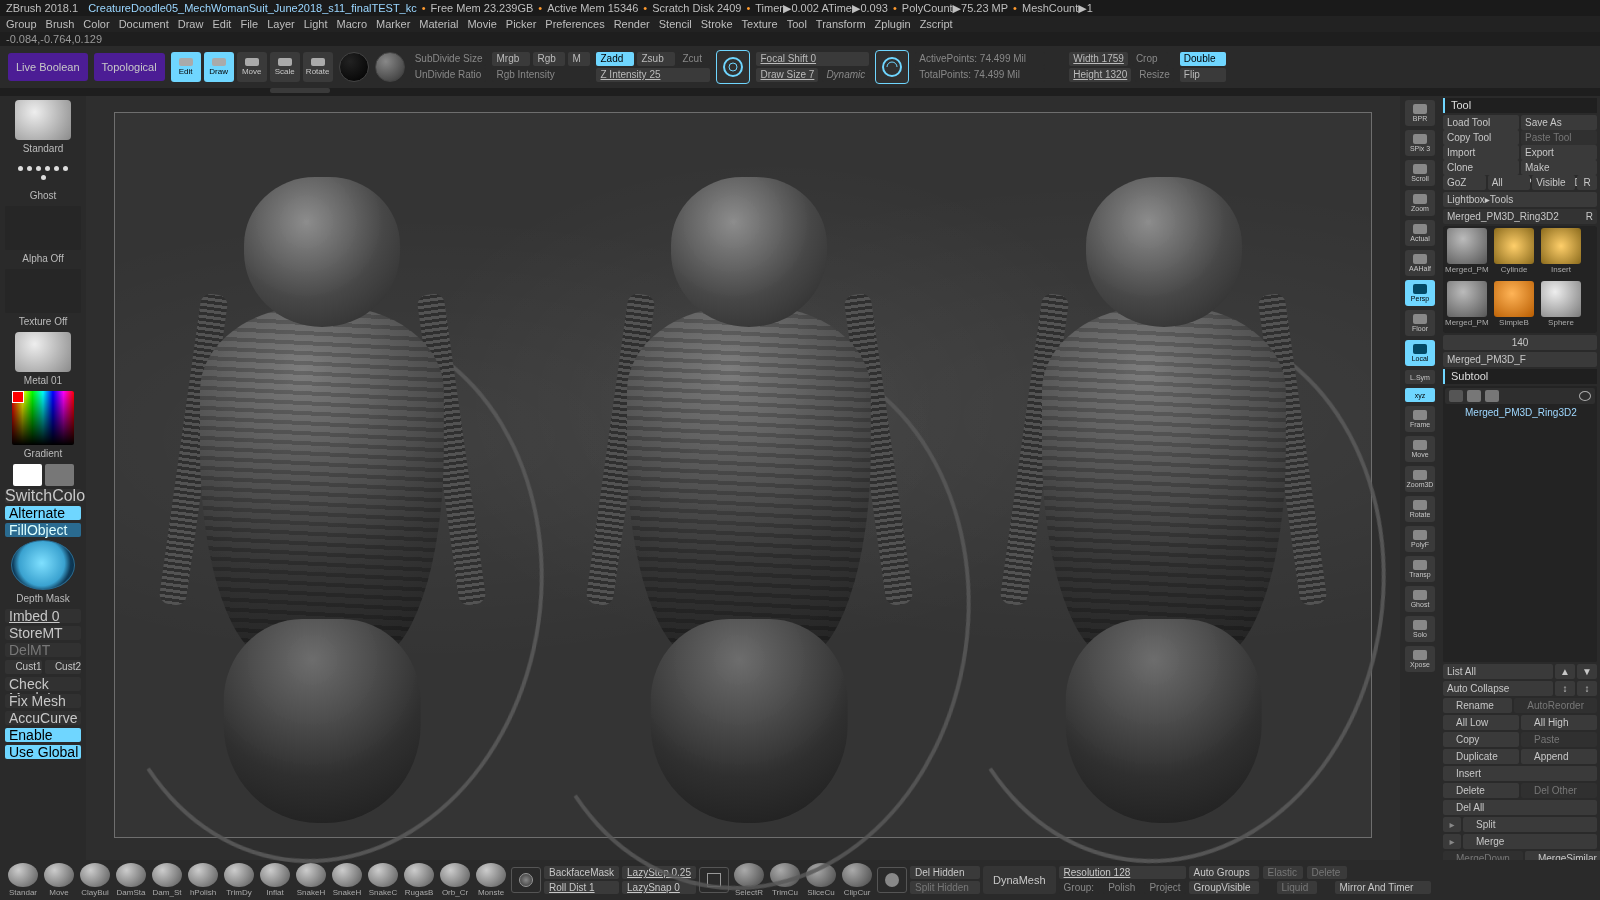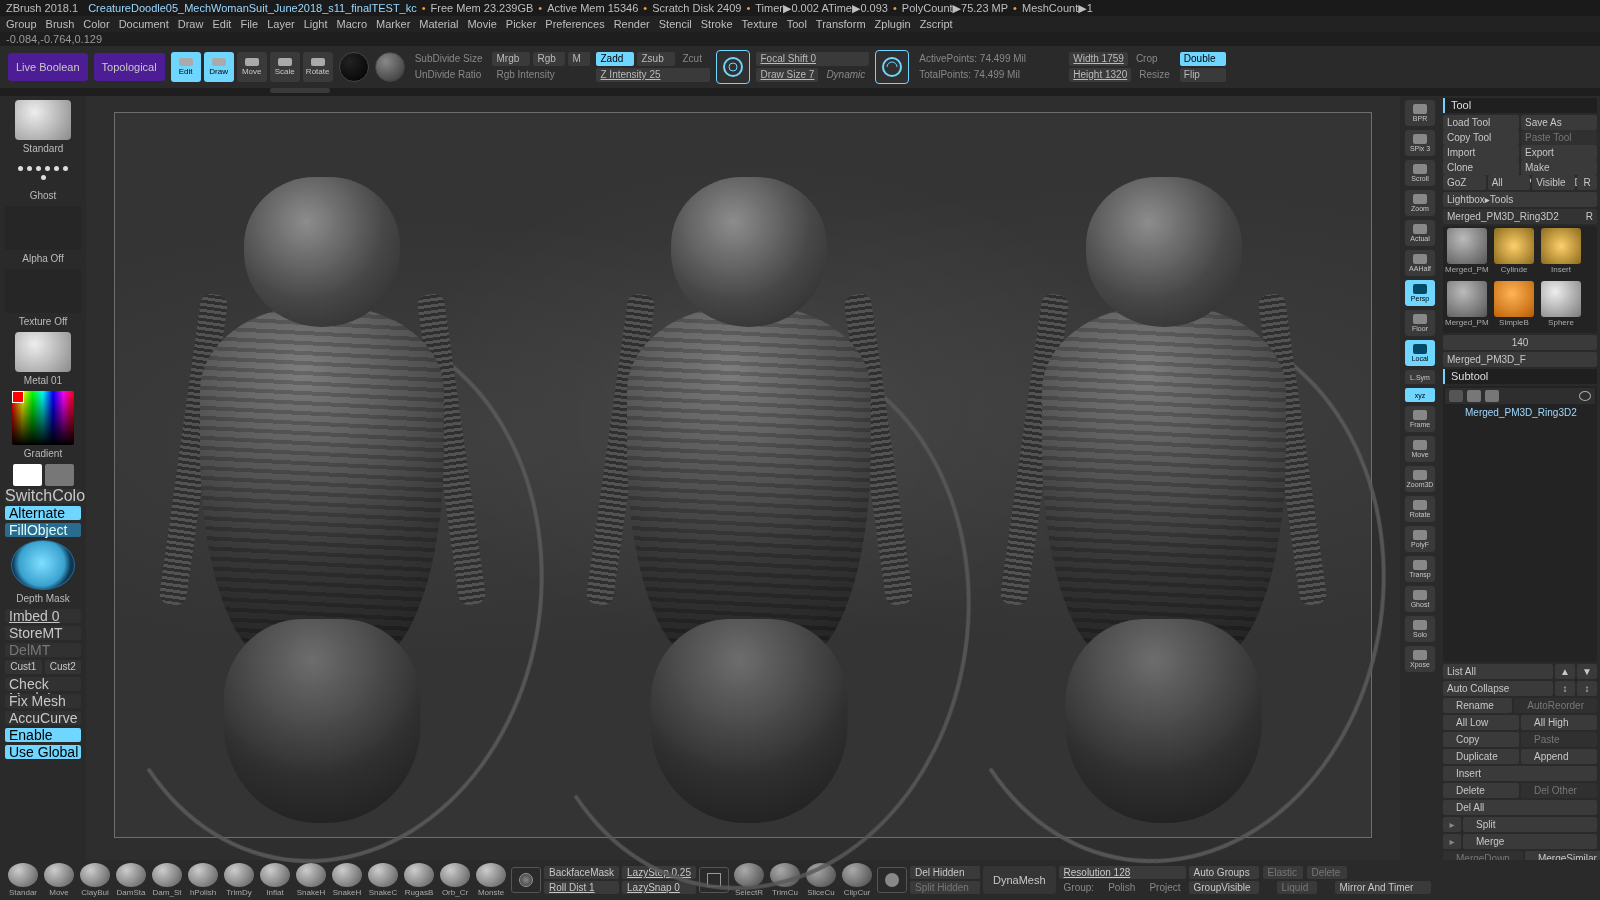--- a/index.html
+++ b/index.html
@@ -49,21 +49,21 @@
 .left .slot{width:76px;height:14px;line-height:14px;text-align:right;font-size:16px;background:#333;border-radius:2px}
 .left .slot.empty{height:44px;background:#262626}
 .left .colorpick{width:62px;height:54px;border-radius:2px;background:
   linear-gradient(to bottom,rgba(0,0,0,0),#000),
   linear-gradient(to right,#f00,#ff0 17%,#0f0 33%,#0ff 50%,#00f 66%,#f0f 83%,#f00);position:relative}
 .left .colorpick::before{content:"";position:absolute;left:0;top:0;width:10px;height:10px;border:1px solid #fff;background:#f00}
 .left .swpair{display:flex;gap:3px}
 .left .swpair>div{width:29px;height:22px;border-radius:2px}
 .left .dm{width:64px;height:50px;border-radius:50%;background:radial-gradient(circle at 48% 46%,#7fe0ff 0%,#3aa2d0 55%,#0e3a58 70%,#052030 100%);border:1px solid #2a6b90}
 .left .row2{display:flex;gap:3px;width:76px}
-.left .row2>div{flex:1;height:14px;line-height:14px;text-align:center;font-size:10px;background:#333;border-radius:2px}
+.left .row2>div{flex:1;height:14px;line-height:14px;text-align:right;font-size:10px;background:#333;border-radius:2px}
 .left .opt{width:76px;height:14px;line-height:14px;padding-left:4px;font-size:14px;background:#313131;border-radius:2px}
 .left .opt.on{background:#6fd6ff;color:#000}
 .left .opt.dim{color:#777}
 
 
 .canvas-wrap{flex:1;background:#2e2e2e;position:relative}
 .canvas-inner{position:absolute;inset:16px 28px 22px 28px;border:1px solid #6e6e6e;background:
   radial-gradient(ellipse at 24% 45%,rgba(255,255,255,.05),transparent 40%),
   radial-gradient(ellipse at 52% 40%,rgba(255,255,255,.06),transparent 40%),
   radial-gradient(ellipse at 80% 42%,rgba(255,255,255,.05),transparent 40%),

